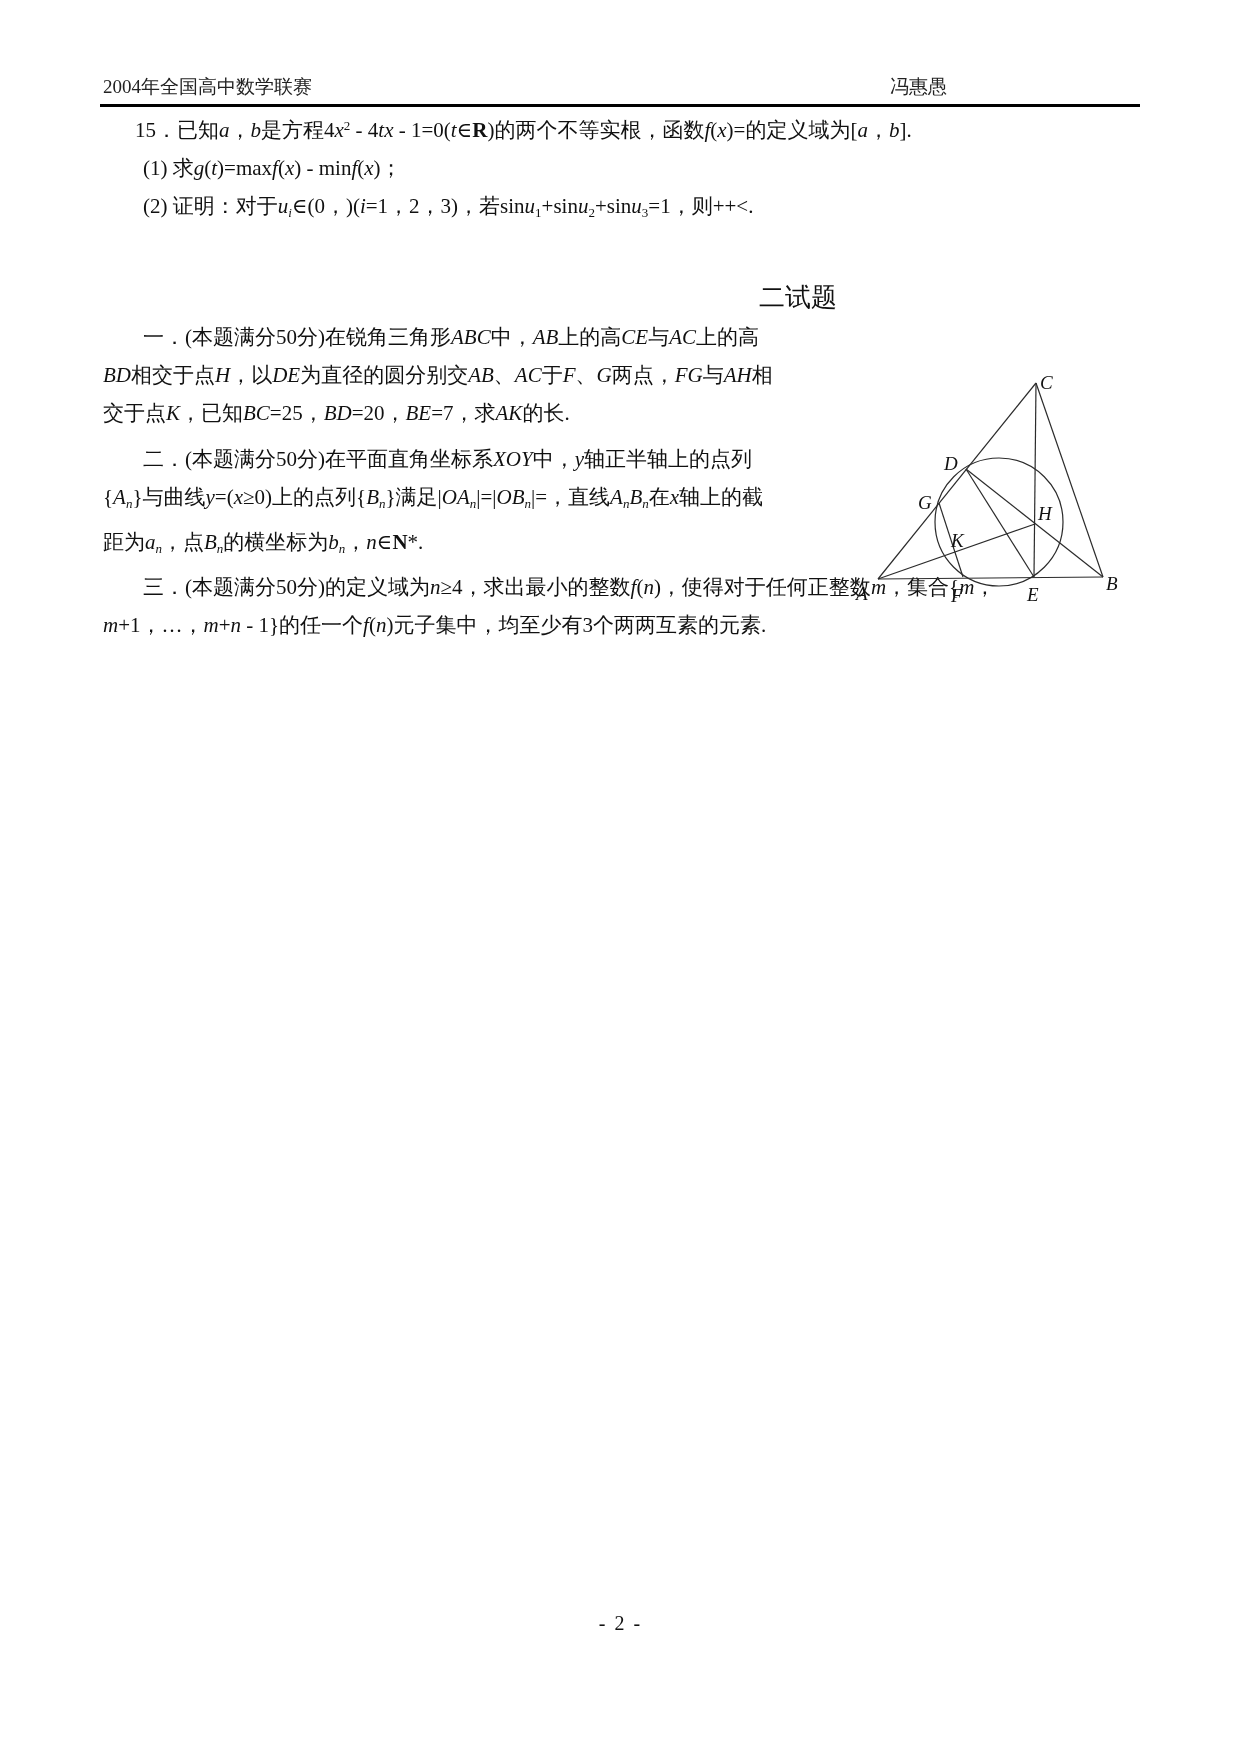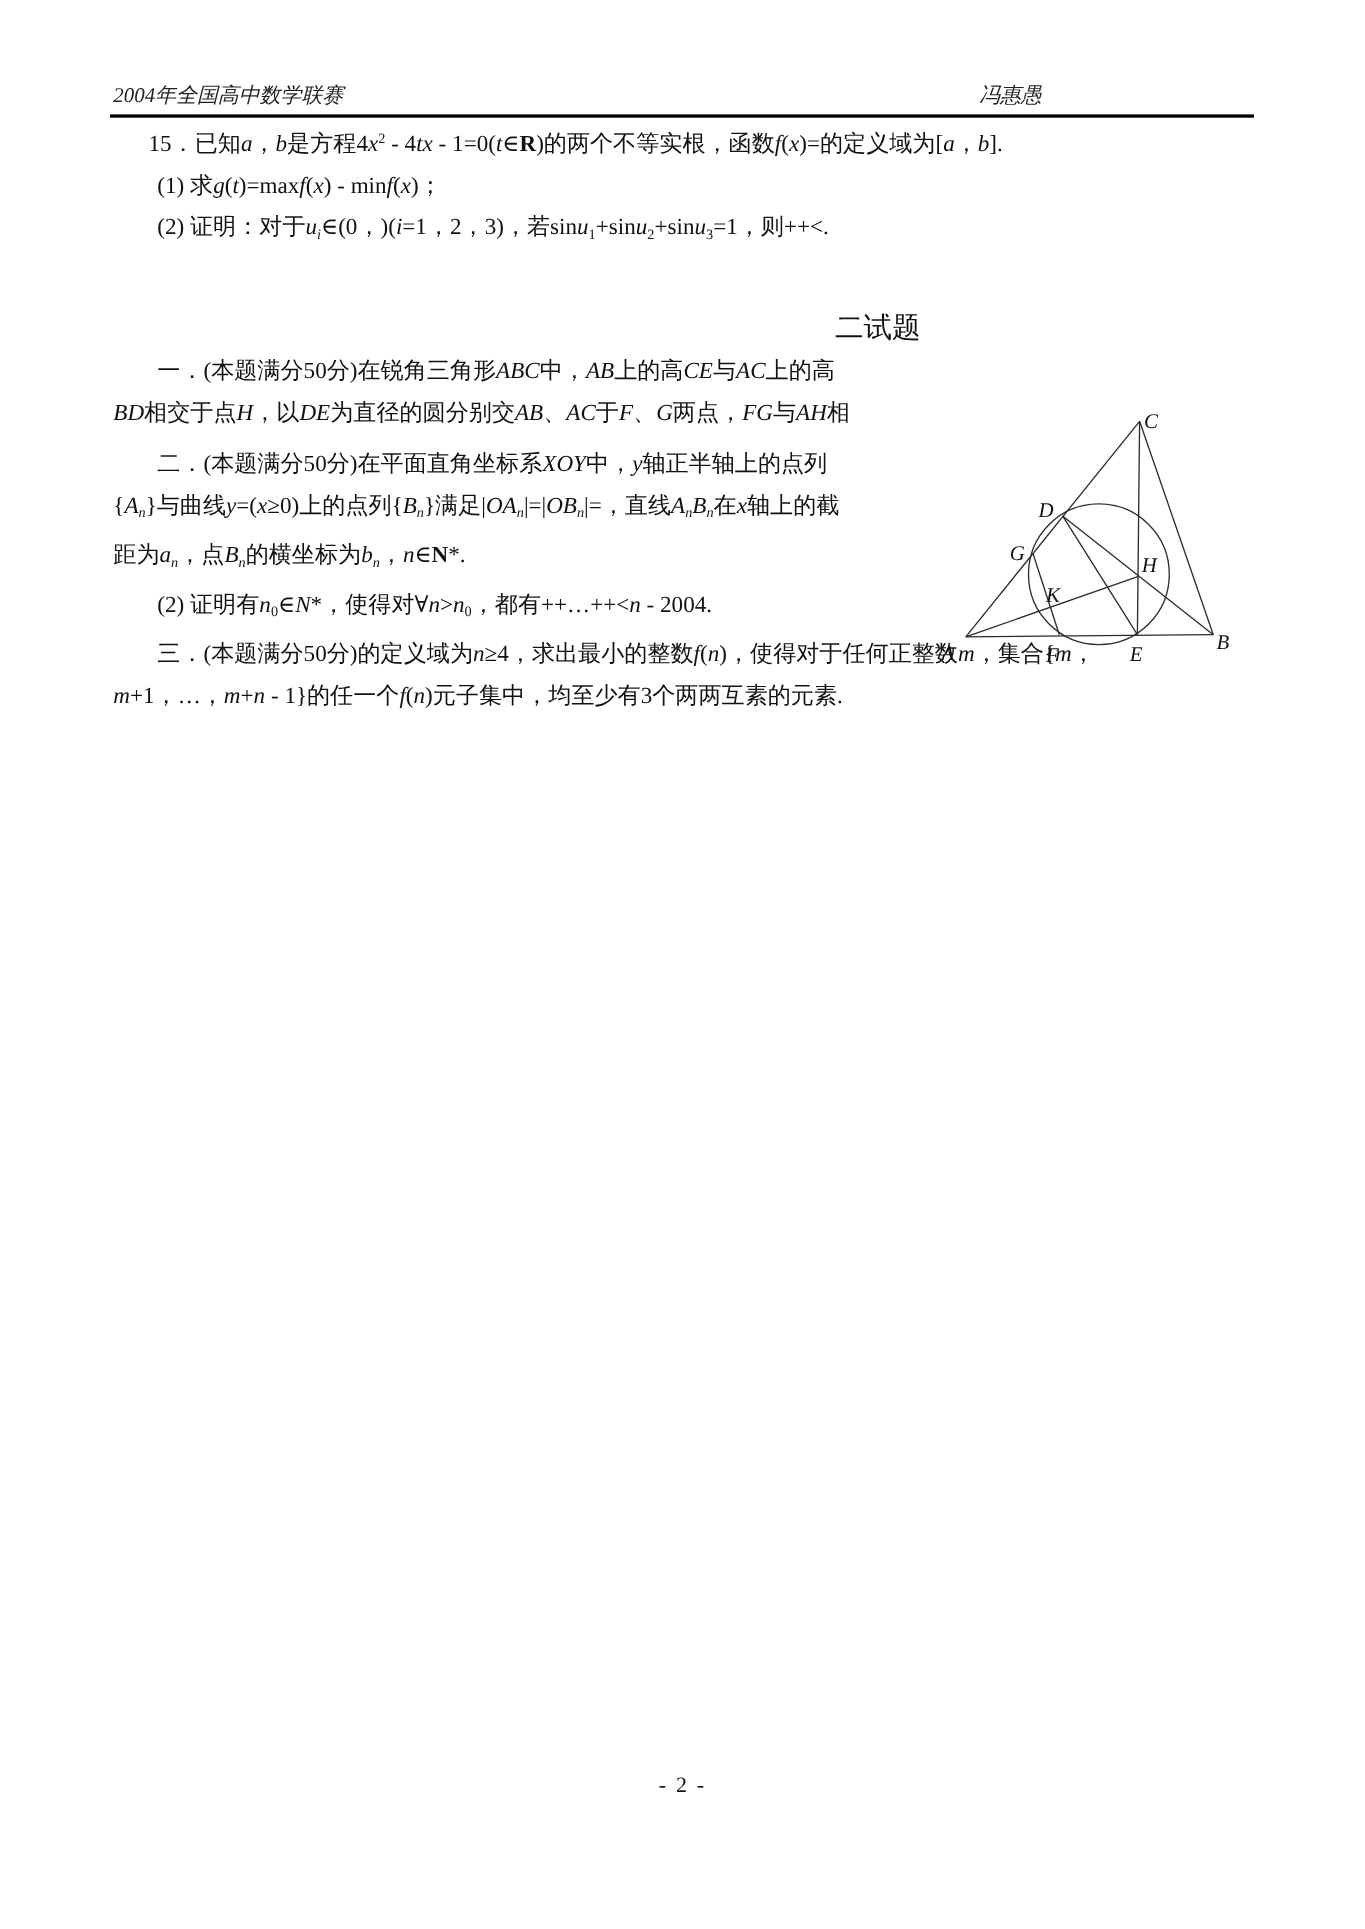--- a/index.html
+++ b/index.html
@@ -5,21 +5,21 @@
   html,body{margin:0;padding:0;background:#e8e8e8;}
   .page{
     position:relative;
     width:1241px;height:1754px;
     margin:0 auto;
     background:#ffffff;
     font-family:"Liberation Serif","DejaVu Serif",serif;
     color:#111;
     overflow:hidden;
   }
-  .header{position:absolute;top:74px;left:103px;width:1035px;font-size:19px;color:#222;font-style:italic;}
+  .header{position:absolute;top:74px;left:103px;width:1035px;font-size:19px;color:#222;}
   .header-right{position:absolute;left:787px;top:0;}
   .rule{position:absolute;top:104px;left:100px;width:1040px;height:3px;background:#000;}
   .content{position:absolute;top:107px;left:103px;width:1060px;font-size:21px;line-height:38px;}
   .line{white-space:nowrap;}
   .ind1{padding-left:40px;}
   .ind2{padding-left:32px;}
   .section-heading{margin-top:46px;padding-left:330px;font-size:26px;line-height:40px;white-space:nowrap;text-align:center;}
   .gap-top{margin-top:8px;}
   .i{font-style:italic;}
   .b{font-weight:bold;}
@@ -45,25 +45,25 @@
 
   <div class="content">
     <div class="line ind2"><span>15．已知</span><span class="i">a</span><span>，</span><span class="i">b</span><span>是方程4</span><span class="i">x</span><span class="sup">2</span><span> - 4</span><span class="i">tx</span><span> - 1=0(</span><span class="i">t</span><span>∈</span><span class="b">R</span><span>)的两个不等实根，函数</span><span class="i">f</span><span>(</span><span class="i">x</span><span>)=的定义域为[</span><span class="i">a</span><span>，</span><span class="i">b</span><span>].</span></div>
     <div class="line ind1"><span>(1) 求</span><span class="i">g</span><span>(</span><span class="i">t</span><span>)=max</span><span class="i">f</span><span>(</span><span class="i">x</span><span>) - min</span><span class="i">f</span><span>(</span><span class="i">x</span><span>)；</span></div>
     <div class="line ind1"><span>(2) 证明：对于</span><span class="i">u</span><span class="i sub">i</span><span>∈(0，)(</span><span class="i">i</span><span>=1，2，3)，若sin</span><span class="i">u</span><span class="sub">1</span><span>+sin</span><span class="i">u</span><span class="sub">2</span><span>+sin</span><span class="i">u</span><span class="sub">3</span><span>=1，则++&lt;.</span></div>
 
     <div class="section-heading">二试题</div>
 
     <div class="line ind1"><span>一．(本题满分50分)在锐角三角形</span><span class="i">ABC</span><span>中，</span><span class="i">AB</span><span>上的高</span><span class="i">CE</span><span>与</span><span class="i">AC</span><span>上的高</span></div>
     <div class="line"><span class="i">BD</span><span>相交于点</span><span class="i">H</span><span>，以</span><span class="i">DE</span><span>为直径的圆分别交</span><span class="i">AB</span><span>、</span><span class="i">AC</span><span>于</span><span class="i">F</span><span>、</span><span class="i">G</span><span>两点，</span><span class="i">FG</span><span>与</span><span class="i">AH</span><span>相</span></div>
+    <div class="line"><span>交于点</span><span class="i">K</span><span>，已知</span><span class="i">BC</span><span>=25，</span><span class="i">BD</span><span>=20，</span><span class="i">BE</span><span>=7，求</span><span class="i">AK</span><span>的长.</span></div>
 
     <div class="line ind1 gap-top"><span>二．(本题满分50分)在平面直角坐标系</span><span class="i">XOY</span><span>中，</span><span class="i">y</span><span>轴正半轴上的点列</span></div>
     <div class="line"><span>{</span><span class="i">A</span><span class="i sub">n</span><span>}与曲线</span><span class="i">y</span><span>=(</span><span class="i">x</span><span>≥0)上的点列{</span><span class="i">B</span><span class="i sub">n</span><span>}满足|</span><span class="i">OA</span><span class="i sub">n</span><span>|=|</span><span class="i">OB</span><span class="i sub">n</span><span>|=，直线</span><span class="i">A</span><span class="i sub">n</span><span class="i">B</span><span class="i sub">n</span><span>在</span><span class="i">x</span><span>轴上的截</span></div>
     <div class="line"><span>距为</span><span class="i">a</span><span class="i sub">n</span><span>，点</span><span class="i">B</span><span class="i sub">n</span><span>的横坐标为</span><span class="i">b</span><span class="i sub">n</span><span>，</span><span class="i">n</span><span>∈</span><span class="b">N</span><span>*.</span></div>
-    <div class="line ind1"><span>(2) 证明有</span><span class="i">n</span><span class="sub">0</span><span>∈</span><span class="i">N</span><span>*，使得对∀</span><span class="i">n</span><span>&gt;</span><span class="i">n</span><span class="sub">0</span><span>，都有++…++&lt;</span><span class="i">n</span><span> - 2004.</span></div>
 
     <div class="line ind1"><span>三．(本题满分50分)的定义域为</span><span class="i">n</span><span>≥4，求出最小的整数</span><span class="i">f</span><span>(</span><span class="i">n</span><span>)，使得对于任何正整数</span><span class="i">m</span><span>，集合{</span><span class="i">m</span><span>，</span></div>
     <div class="line"><span class="i">m</span><span>+1，…，</span><span class="i">m</span><span>+</span><span class="i">n</span><span> - 1}的任一个</span><span class="i">f</span><span>(</span><span class="i">n</span><span>)元子集中，均至少有3个两两互素的元素.</span></div>
   </div>
 
   <svg class="figure" width="292" height="266" viewBox="853 341 292 266" xmlns="http://www.w3.org/2000/svg">
 
     <line x1="878" y1="579" x2="1103" y2="577"></line>
     <line x1="878" y1="579" x2="1036" y2="383"></line>
     <line x1="1036" y1="383" x2="1103" y2="577"></line>

